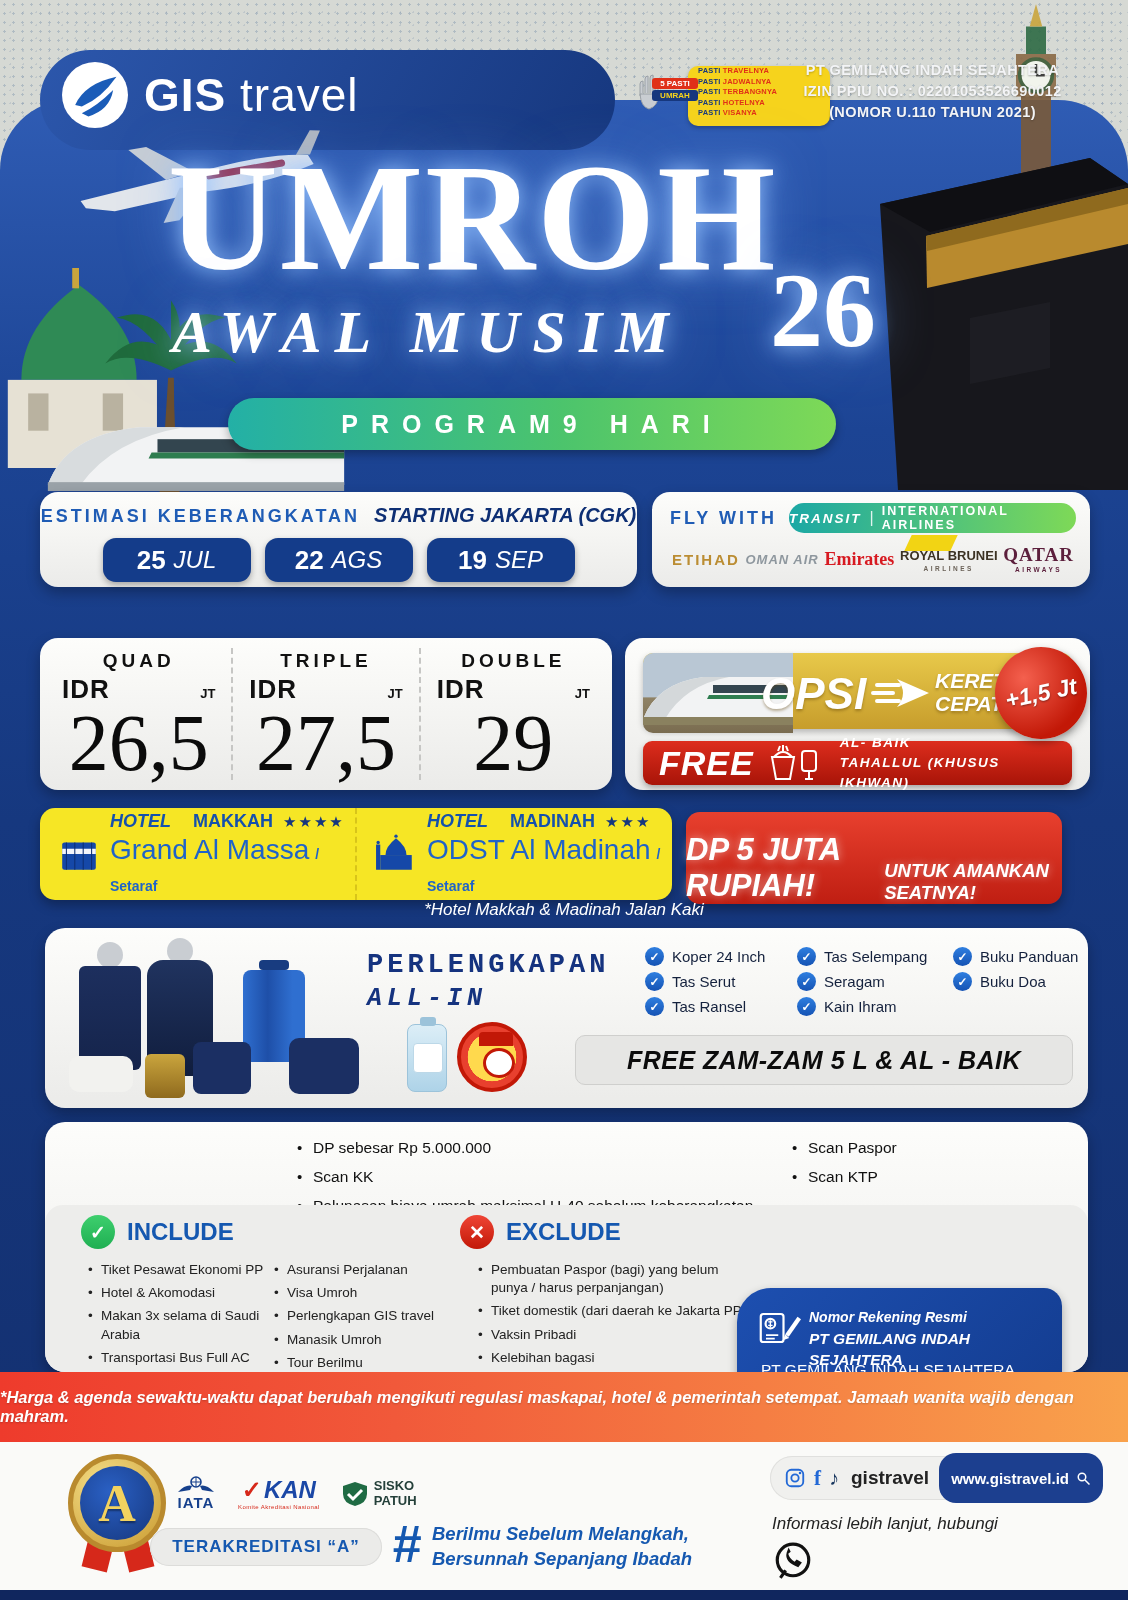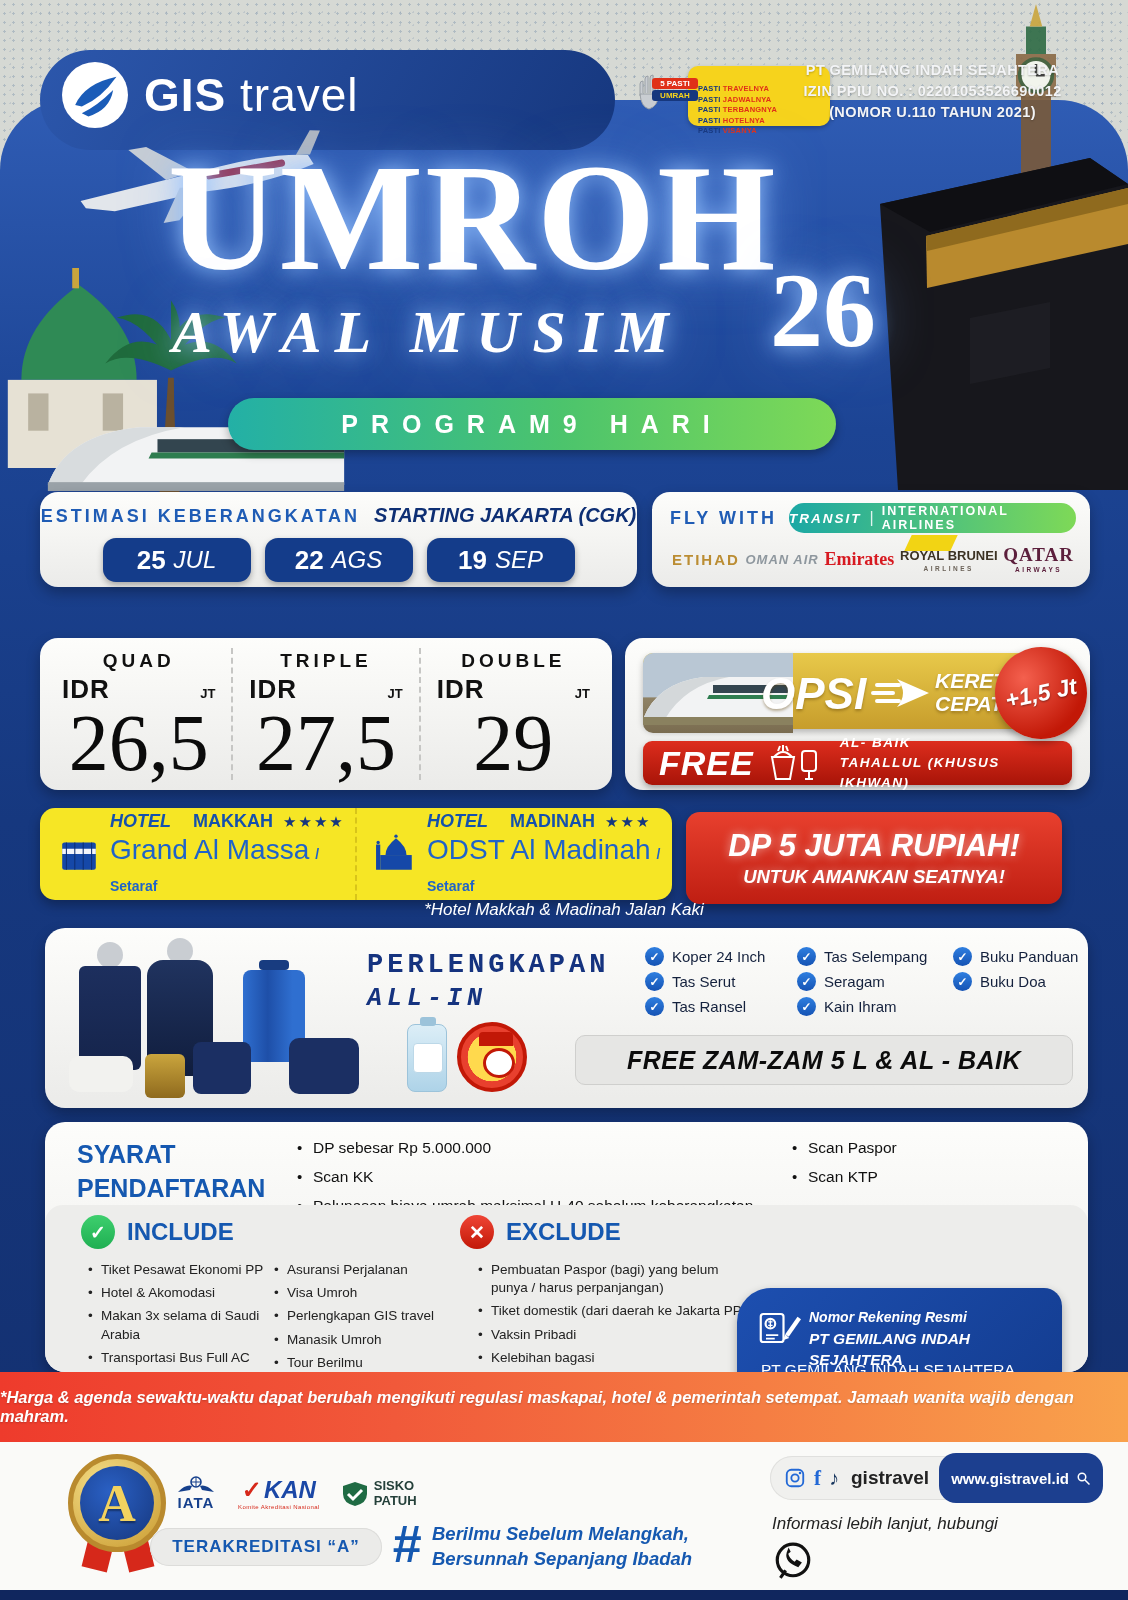--- a/index.html
+++ b/index.html
@@ -21,21 +21,21 @@
 
   
   .logo-wrap{left:62px;top:62px;display:flex;align-items:center;gap:16px;}
   .logo-circle{width:66px;height:66px;}
   .logo-text{color:#fff;font-size:46px;letter-spacing:1px;}
   .logo-text .b{font-weight:700;}
   .logo-text .l{font-weight:400;}
   .license{left:760px;top:60px;width:345px;text-align:center;color:#f3f4f6;
     font-size:14.5px;font-weight:700;line-height:1.45;letter-spacing:.4px;text-shadow:0 1px 2px rgba(0,0,0,.25);}
   .pasti{left:688px;top:66px;width:142px;height:60px;background:#f6d31c;border-radius:10px;
-    padding:18px 6px 4px 10px;box-shadow:0 2px 4px rgba(0,0,0,.25);}
+    padding:0 6px 4px 10px;box-shadow:0 2px 4px rgba(0,0,0,.25);}
   .pasti-line{font-size:7.5px;font-weight:800;line-height:1.4;letter-spacing:.2px;white-space:nowrap;}
   .pasti-line .p{color:#16377e;}
   .pasti-line .w{color:#e03018;}
   .pasti-tag{left:652px;top:78px;width:46px;text-align:center;z-index:3;}
   .pasti-tag .t1{display:block;background:#e03018;color:#fff;font-size:8px;font-weight:800;border-radius:3px;padding:1px 2px;}
   .pasti-tag .t2{display:block;background:#16377e;color:#f6d31c;font-size:8px;font-weight:800;border-radius:3px;padding:1px 2px;margin-top:1px;}
   .hand{left:636px;top:74px;width:26px;height:40px;}
 
   
   .plane{left:66px;top:128px;width:268px;transform:rotate(-10deg);opacity:.95;}
@@ -127,21 +127,21 @@
   .hotelhalf{flex:1;display:flex;align-items:center;padding:0 6px 0 18px;}
   .hotelhalf + .hotelhalf{border-left:2px dashed #d8c41a;}
   .hotel-ic{width:42px;height:42px;margin-right:10px;flex:0 0 auto;}
   .hotel-l1{color:#1551ad;font-size:18px;}
   .hotel-l1 .pre{font-style:italic;font-weight:600;}
   .hotel-l1 .city{font-weight:800;margin-left:22px;}
   .hotel-l1 .st{color:#16377e;font-size:15px;margin-left:10px;letter-spacing:2px;}
   .hotel-l2{color:#1f63c9;font-size:28px;margin-top:2px;}
   .hotel-l2 .suf{font-size:14px;font-weight:700;margin-left:6px;}
   .dpbanner{left:686px;top:812px;width:376px;height:92px;border-radius:14px;
-    background:linear-gradient(180deg,#e8402e,#bf1e12);display:flex;flex-direction:column;align-items:center;justify-content:center;
+    background:linear-gradient(180deg,#e8402e,#bf1e12);display:flex;flex-direction:row;align-items:flex-end;justify-content:center;
     box-shadow:0 5px 12px rgba(0,0,0,.35);}
   .dp1{color:#fff;font-size:31px;font-weight:800;font-style:italic;text-shadow:0 0 10px rgba(255,255,255,.55);}
   .dp2{color:#fff;font-size:18.5px;font-weight:800;font-style:italic;margin-top:2px;text-shadow:0 0 8px rgba(255,255,255,.45);}
   .hotelnote{left:0;top:900px;width:1128px;text-align:center;color:#fff;font-size:17px;font-style:italic;font-weight:500;}
 
   
   .equip{left:45px;top:928px;width:1043px;height:180px;border-radius:20px;}
   .eq-title{position:absolute;left:322px;top:22px;color:#15337f;font-family:Liberation Mono, monospace;}
   .eq-title .t1{font-size:27px;font-weight:700;letter-spacing:4px;display:block;}
   .eq-title .t2{font-size:25px;font-weight:700;font-style:italic;letter-spacing:5px;display:block;margin-top:4px;}
@@ -558,24 +558,20 @@
           <span class="chk-ic">✓</span>
           <span class="t">Buku Doa</span>
         </div>
     </div>
     <div class="eq-freebar">
         <span>FREE ZAM-ZAM 5 L &amp; AL - BAIK</span>
       </div>
   </div>
 
   <div class="abs card syarat">
-    <div class="sy-title">
-      <div>SYARAT</div>
-      <div>PENDAFTARAN</div>
-    </div>
     <ul class="plain sy-left">
       <li class="bullet-li">DP sebesar Rp 5.000.000</li>
       <li class="bullet-li">Scan KK</li>
       <li class="bullet-li">Pelunasan biaya umrah maksimal H-40 sebelum keberangkatan</li>
     </ul>
     <ul class="plain sy-right">
       <li class="bullet-li">Scan Paspor</li>
       <li class="bullet-li">Scan KTP</li>
     </ul>
     <div class="inpanel">

